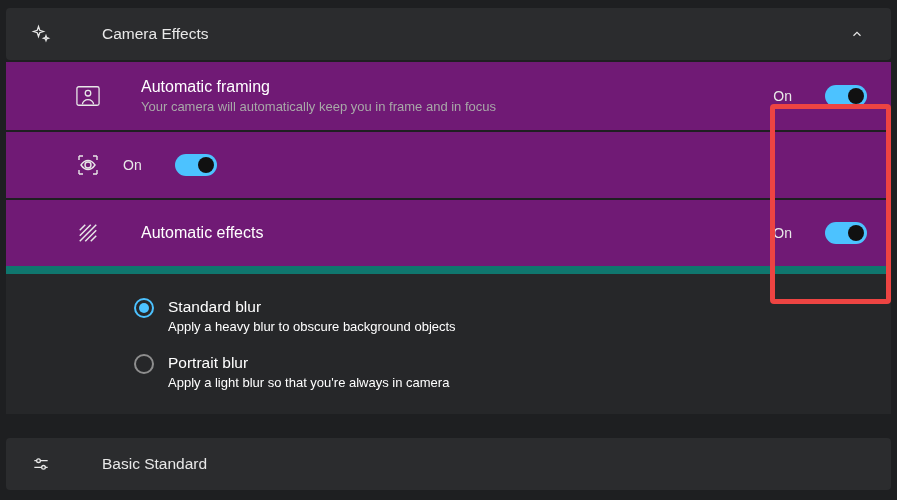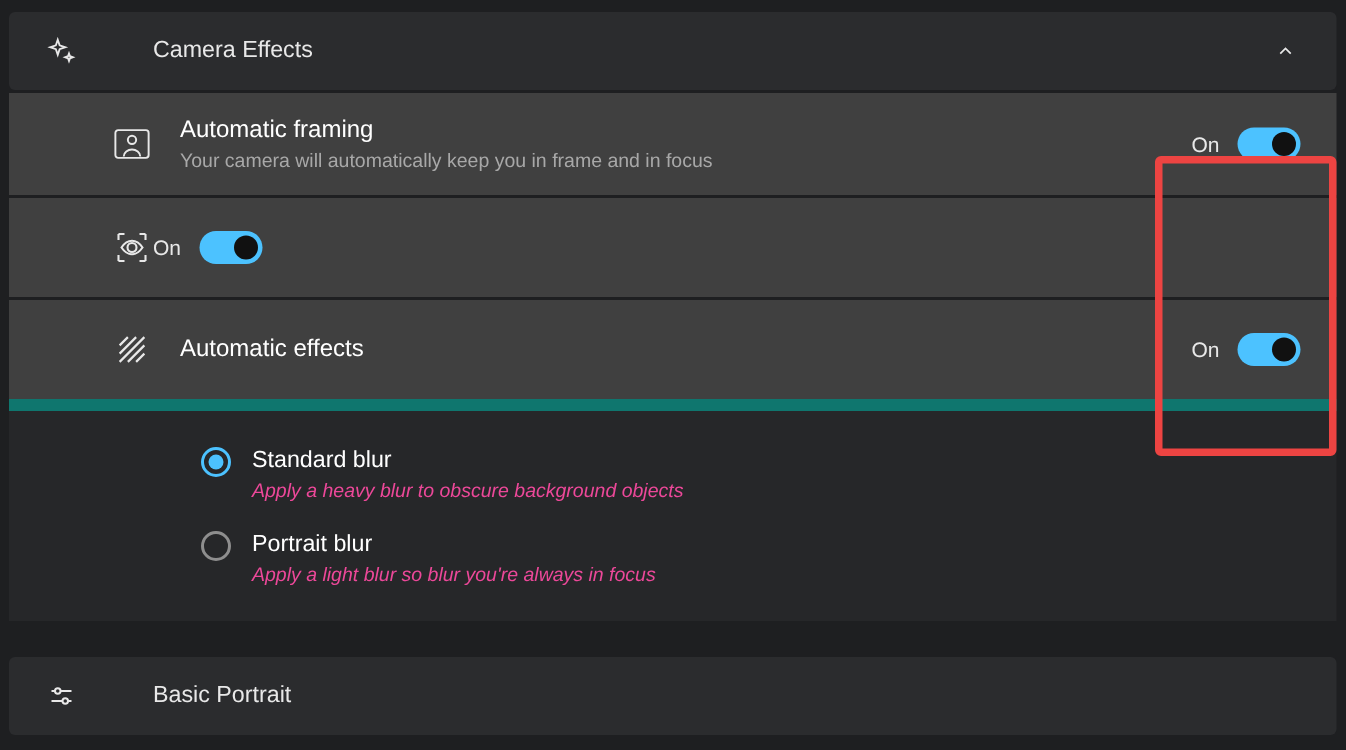--- a/index.html
+++ b/index.html
@@ -21,23 +21,24 @@
     }
     .section-header .hdr-icon { width:22px; display:flex; justify-content:center; }
     .section-header .hdr-title {
       margin-left:18px; font-size:15.5px; font-weight:400;
     }
     .section-header .spacer { flex:1; }
     .section-header .chev { width:20px; display:flex; justify-content:center; }
     .row {
       display:flex; align-items:center;
       padding:14px 24px 14px 72px;
-      background:#404040;
+      background:#701a75;
       margin:2px 6px 0 6px;
       min-height:66px;
+      gap:21px;
     }
     .row .row-icon { width:28px; display:flex; justify-content:center; margin-left:-4px; }
     .row .texts { margin-left:18px; flex:1; }
     .row .title { font-size:16px; color:#fff; font-weight:400; line-height:22px; }
     .row .desc  { font-size:13px; color:#a8a8a8; line-height:18px; }
     .row .status { font-size:14px; color:#e8e8e8; margin-right:12px; }
     .toggle {
       width:42px; height:22px; border-radius:11px;
       background:#4cc2ff; position:relative;
     }
@@ -57,21 +58,21 @@
       width:20px; height:20px; border-radius:50%;
       border:2px solid #8e8e8e; flex-shrink:0; position:relative; margin-top:2px;
     }
     .radio.selected { border-color:#4cc2ff; }
     .radio.selected::after{
       content:""; position:absolute; left:3px; top:3px;
       width:10px; height:10px; border-radius:50%; background:#4cc2ff;
     }
     .sub-row .texts { margin-left:14px; }
     .sub-row .title { font-size:15.5px; color:#fff; line-height:22px; }
-    .sub-row .desc  { font-size:13px; color:#ec4899; line-height:18px;font-style:italic; }
+    .sub-row .desc  { font-size:13px; color:#ffffff; line-height:18px; }
     .highlight-box {
       position:absolute;
       border:5px solid #ed4442;
       border-radius:4px;
       left:770px; top:104px;
       width:121px; height:200px;
       pointer-events:none;
     }
     .basic-header { margin-top:24px; }
     svg { display:block; }
@@ -141,29 +142,29 @@
   <div class="texts">
     <div class="title">Standard blur</div>
     <div class="desc">Apply a heavy blur to obscure background objects</div>
   </div>
 </div>
 
 <div class="sub-row last">
   <div class="radio"></div>
   <div class="texts">
     <div class="title">Portrait blur</div>
-    <div class="desc">Apply a light blur so blur you're always in focus</div>
+    <div class="desc">Apply a light blur so that you're always in camera</div>
   </div>
 </div>
 
 <div class="section-header basic-header">
   <span class="hdr-icon">
     <svg width="20" height="20" viewBox="0 0 24 24" fill="none" stroke="#e8e8e8" stroke-width="1.6">
       <path d="M4 8h16M4 16h16"></path>
         <circle cx="9" cy="8" r="2.2" fill="#2b2c2e"></circle>
         <circle cx="15" cy="16" r="2.2" fill="#2b2c2e"></circle>
     </svg>
   </span>
-  <span class="hdr-title">Basic Portrait</span>
+  <span class="hdr-title">Basic Standard</span>
   <span class="spacer"></span>
 </div>
 
 <div class="highlight-box"></div>
 
 </body></html>

